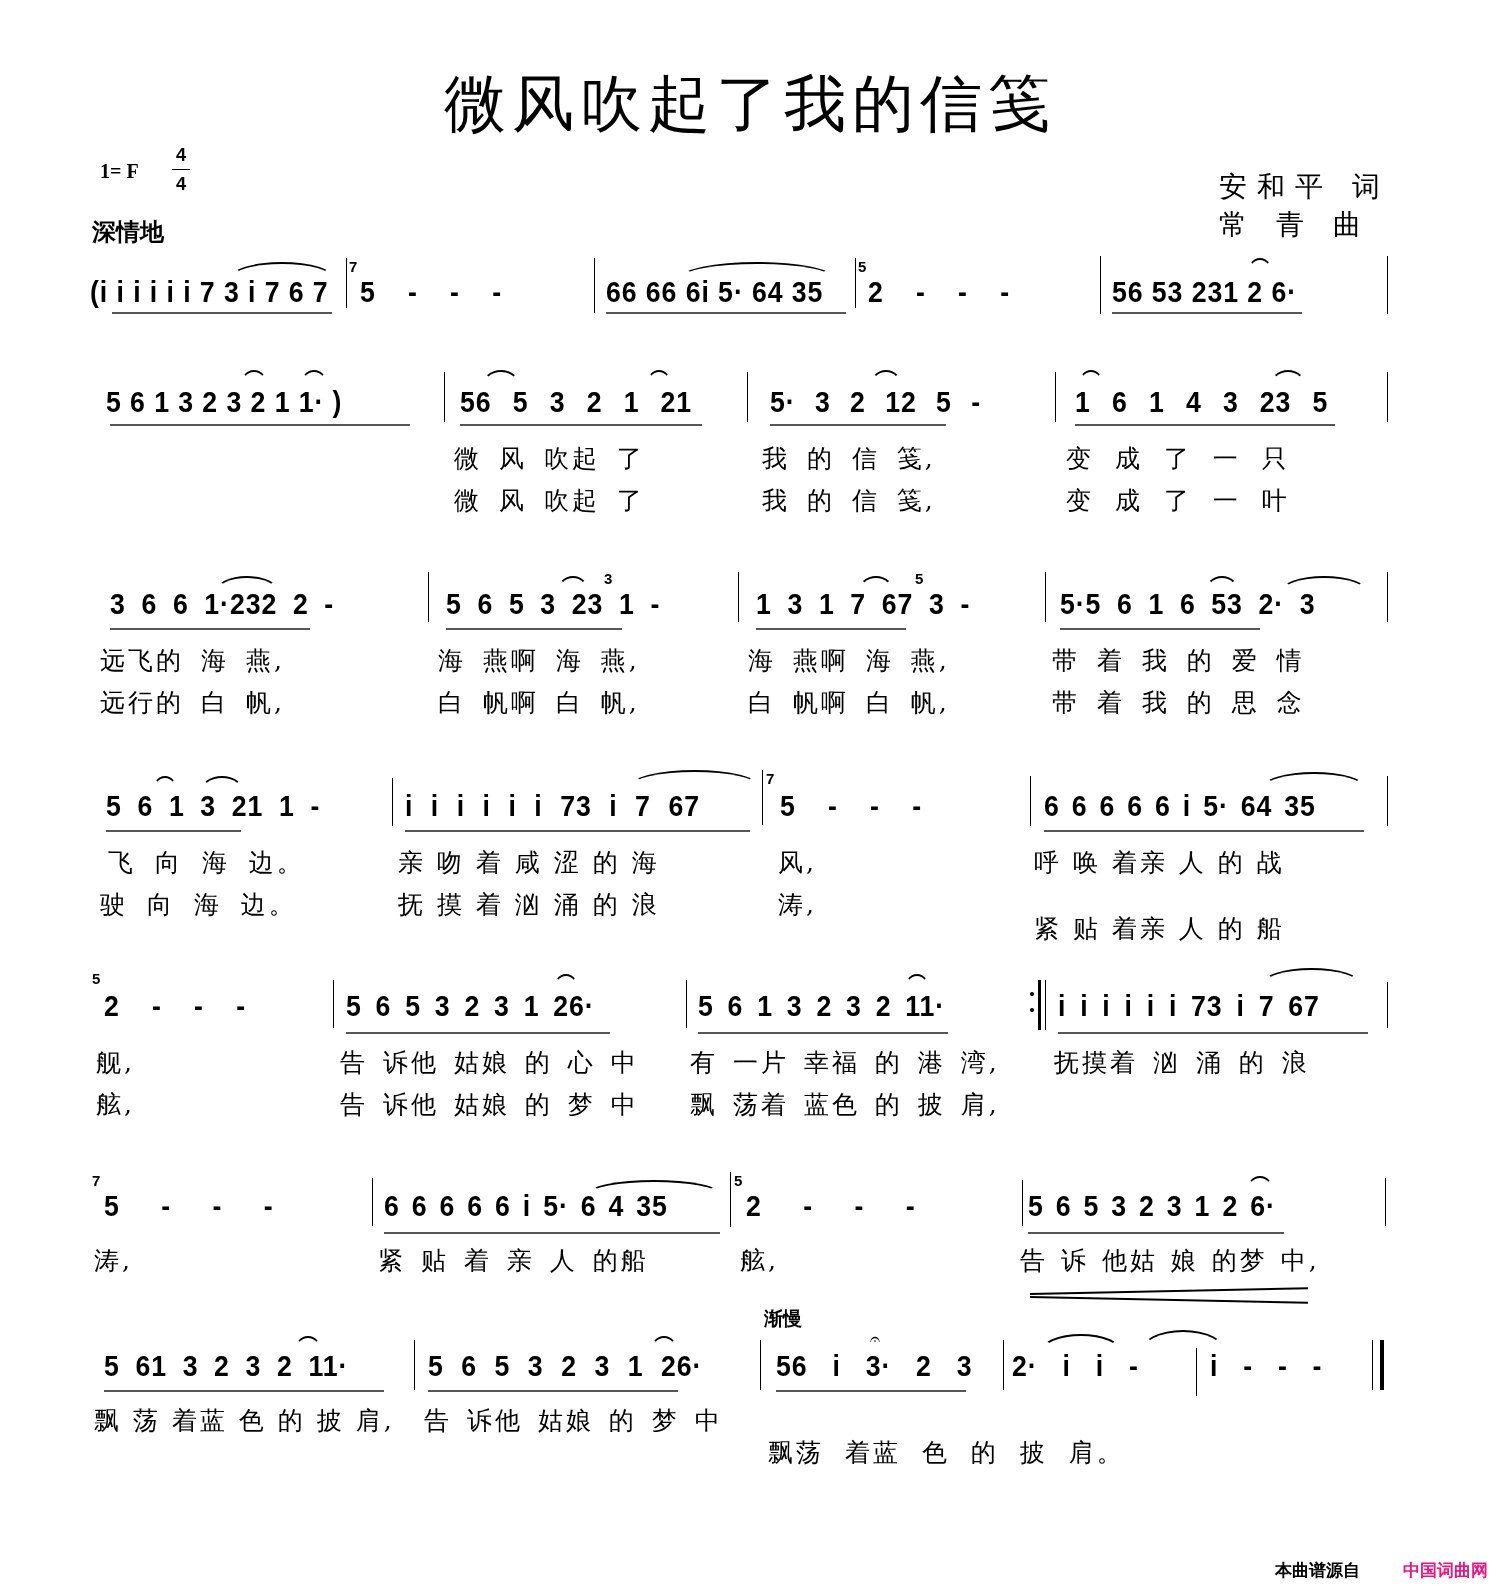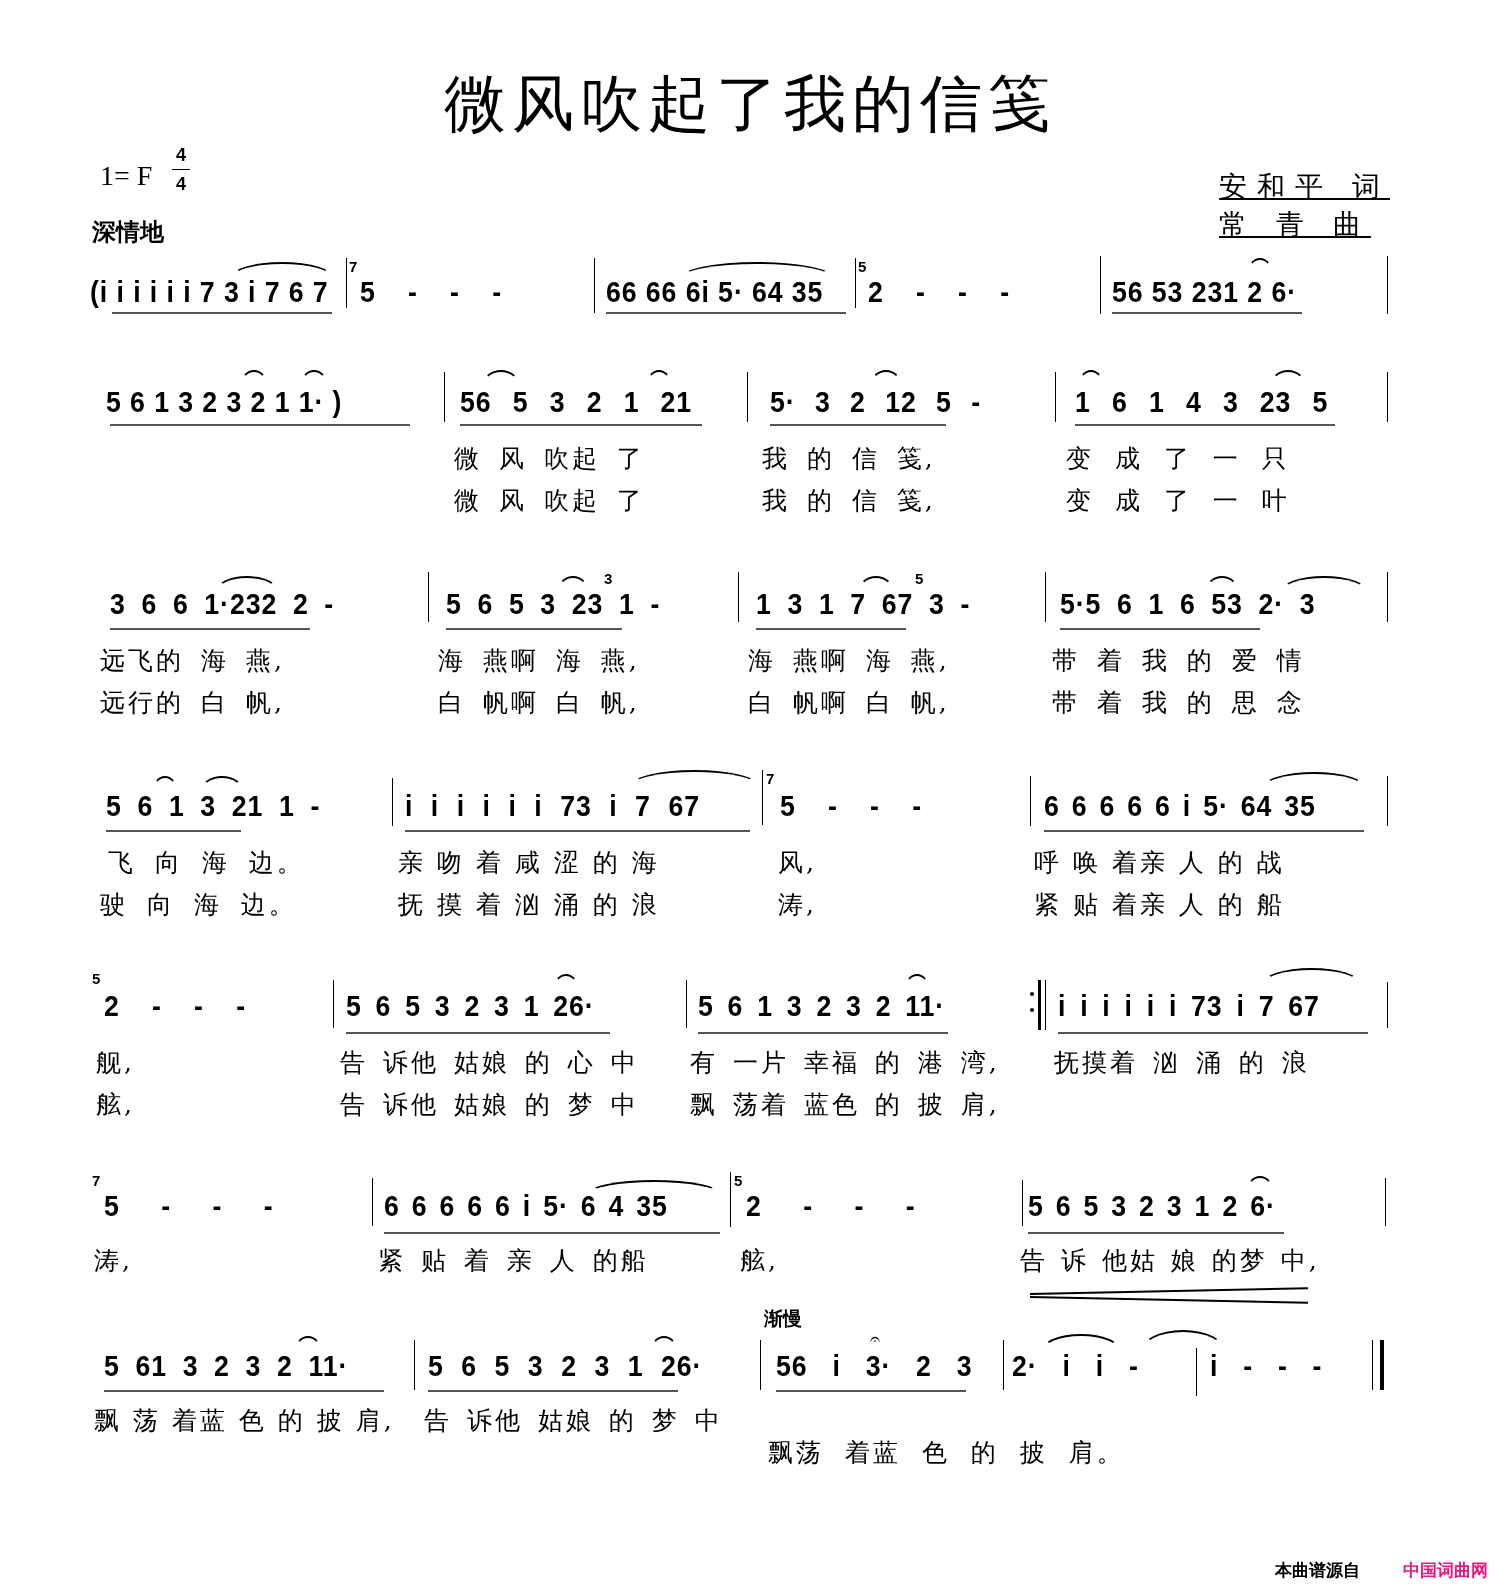--- a/index.html
+++ b/index.html
@@ -1,26 +1,26 @@
 <!DOCTYPE html>
 <html><head>
 <meta charset="utf-8">
 <style>
   html, body { margin: 0; padding: 0; background: #ffffff; }
   body { width: 1500px; height: 1588px; position: relative; overflow: hidden;
          font-family: "DejaVu Sans", sans-serif; color: #000; }
   .abs { position: absolute; white-space: nowrap; }
   .title { left: 0; width: 1500px; top: 62px; text-align: center; font-family: "DejaVu Serif", serif;
            font-size: 62px; letter-spacing: 6px; font-weight: normal; }
-  .key { left: 100px; top: 160px; font-family: "Liberation Serif", serif; font-weight: normal; font-size: 28px; }
+  .key { left: 100px; top: 160px; font-family: "Liberation Serif", serif; font-weight: bold; font-size: 20px; }
   .meter { left: 172px; top: 144px; width: 18px; text-align: center; font-family: "Liberation Sans", sans-serif;
            font-weight: bold; font-size: 18px; line-height: 22px; }
   .meter .bar { height: 1px; background:#000; margin: 3px 0; }
   .tempo { left: 92px; top: 216px; font-size: 24px; font-weight: bold; }
-  .credits { right: 110px; top: 168px; font-family: "DejaVu Serif", serif; font-size: 28px; line-height: 38px; text-align: left; text-decoration: underline; }
+  .credits { right: 110px; top: 168px; font-family: "DejaVu Serif", serif; font-size: 28px; line-height: 38px; text-align: left; }
   .credits span { display:block; letter-spacing: 10px; }
   .notes { font-family: "Liberation Sans", sans-serif; font-weight: bold; font-size: 29px; letter-spacing: 1px;
            transform: scaleX(0.92); transform-origin: left center; }
   .lyric { font-family: "DejaVu Serif", serif; font-size: 25px; letter-spacing: 3px; }
   .bar { position: absolute; width: 1px; background: #000; }
   .dbar { position: absolute; width: 3px; background: #000; }
   .ul { position: absolute; height: 2px; background: #555; }
   .slur { position: absolute; border: 2px solid #000; border-bottom: none; border-left-color: transparent;
           border-right-color: transparent; border-radius: 50% 50% 0 0 / 100% 100% 0 0; }
   .grace { font-family: "Liberation Sans", sans-serif; font-weight: bold; font-size: 15px; }
@@ -141,21 +141,21 @@
   <div class="ul" style="left:106px;top:830px;width:135px;"></div>
   <div class="ul" style="left:405px;top:830px;width:345px;"></div>
   <div class="ul" style="left:1044px;top:830px;width:320px;"></div>
   <div class="abs lyric" style="left:108px;top:846px;word-spacing:8px;">飞 向   海    边。</div>
   <div class="abs lyric" style="left:398px;top:846px;">亲 吻 着 咸 涩 的 海</div>
   <div class="abs lyric" style="left:778px;top:846px;">风,</div>
   <div class="abs lyric" style="left:1034px;top:846px;">呼 唤 着亲 人 的 战</div>
   <div class="abs lyric" style="left:100px;top:888px;word-spacing:8px;">驶 向   海    边。</div>
   <div class="abs lyric" style="left:398px;top:888px;">抚 摸 着 汹 涌 的 浪</div>
   <div class="abs lyric" style="left:778px;top:888px;">涛,</div>
-  <div class="abs lyric" style="left:1034px;top:888px;">紧 贴 着亲 人 的 船</div>
+  <div class="abs lyric" style="left:1034px;top:912px;">紧 贴 着亲 人 的 船</div>
 </div>
 
 <div>
   <div class="abs grace" style="left:92px;top:970px;">5</div>
   <div class="abs notes" style="left:104px;top:990px;word-spacing:26px;">2   -   -   -</div>
   <div class="bar" style="left:333px;top:980px;height:48px;"></div>
   <div class="abs notes" style="left:346px;top:990px;word-spacing:6px;">5 6 5  3 2 3  1 26·</div>
   <div class="bar" style="left:686px;top:980px;height:48px;"></div>
   <div class="abs notes" style="left:698px;top:990px;word-spacing:6px;">5 6 1  3 2 3  2 11·</div>
   <div class="dot" style="left:1030px;top:992px;"></div>

